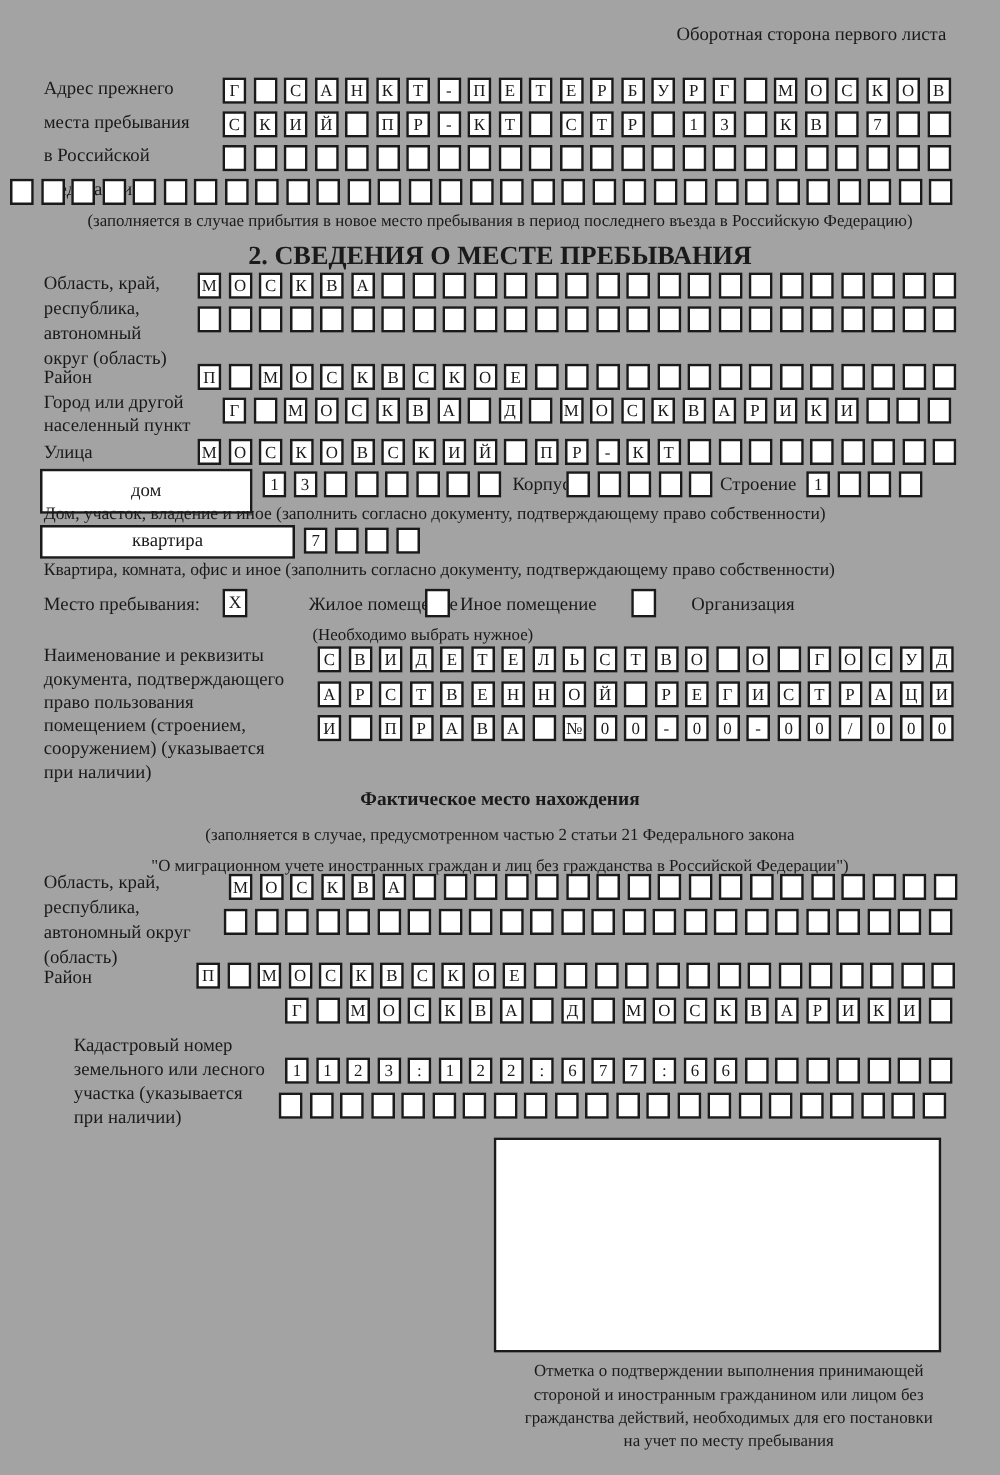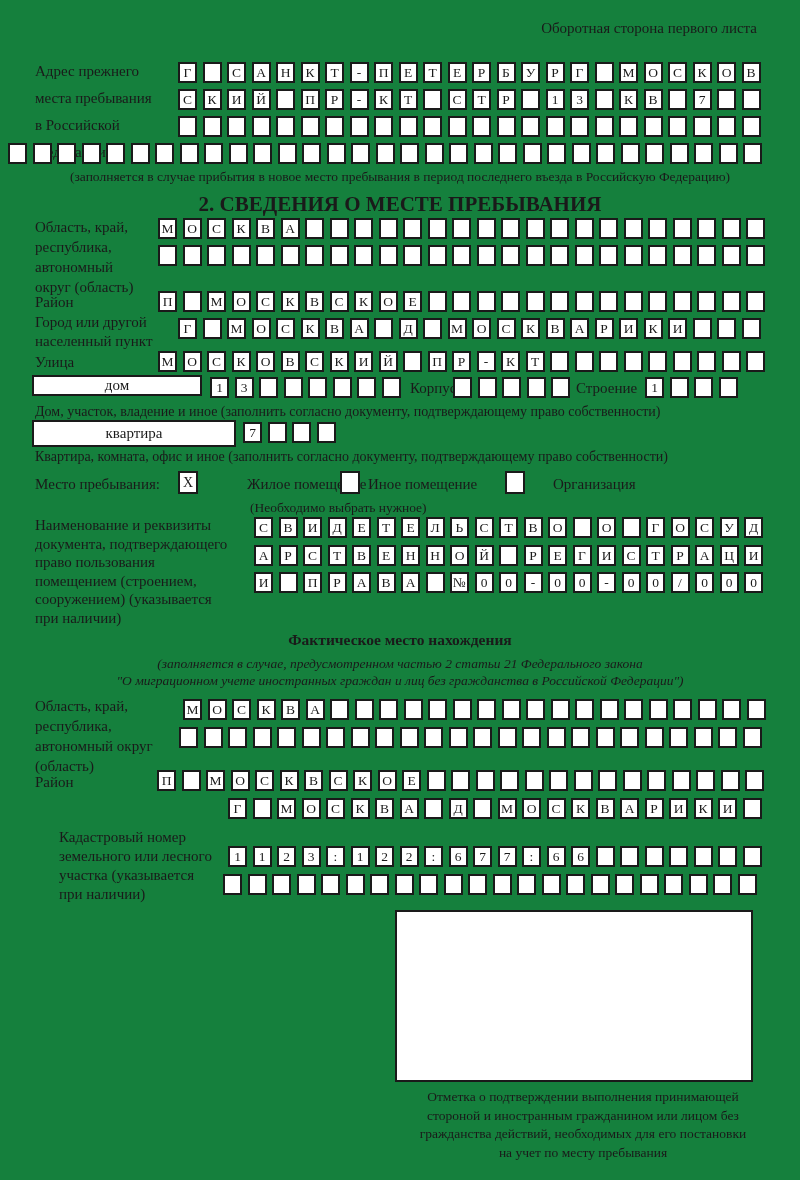--- a/index.html
+++ b/index.html
@@ -1,17 +1,17 @@
 <!DOCTYPE html>
 <html><head>
 <meta charset="utf-8">
 <style>
   html,body{margin:0;padding:0;background:#fff;}
   #form{
-    position:relative;width:800px;height:1180px;background:#15803d;
+    position:relative;width:800px;height:1180px;background:#a3a3a3;
     font-family:"Liberation Serif","DejaVu Serif",serif;color:#1a1a1a;
     overflow:hidden;
   }
   .abs{position:absolute;}
   .lbl{font-size:15px;white-space:pre-line;}
   .lh27{line-height:27px;}
   .lh20{line-height:20px;}
   .lh19{line-height:19px;}
   .lh18{line-height:18.5px;}
   .note{font-size:13.5px;white-space:pre-line;}
@@ -295,21 +295,21 @@
       <span class="cell"></span>
       <span class="cell"></span>
       <span class="cell"></span>
       <span class="cell"></span>
       <span class="cell"></span>
       <span class="cell"></span>
       <span class="cell"></span>
       <span class="cell"></span>
     </div>
 
-  <div class="abs bigbox" style="left:32px;top:375px;width:170px;height:21px;">дом</div>
+  <div class="abs bigbox" style="left:32px;top:375px;width:170px;height:36px;">дом</div>
   <div class="abs cellrow" style="left:210px;top:377px;">
       <span class="cell">1</span>
       <span class="cell">3</span>
       <span class="cell"></span>
       <span class="cell"></span>
       <span class="cell"></span>
       <span class="cell"></span>
       <span class="cell"></span>
       <span class="cell"></span>
     </div>
@@ -418,21 +418,21 @@
       <span class="cell">-</span>
       <span class="cell">0</span>
       <span class="cell">0</span>
       <span class="cell">/</span>
       <span class="cell">0</span>
       <span class="cell">0</span>
       <span class="cell">0</span>
     </div>
 
   <div class="abs title" style="top:631px;font-size:15.5px;">Фактическое место нахождения</div>
-  <div class="abs note center" style="top:655px;line-height:17px;font-style:italic;">(заполняется в случае, предусмотренном частью 2 статьи 21 Федерального закона
+  <div class="abs note center" style="top:655px;line-height:25px;">(заполняется в случае, предусмотренном частью 2 статьи 21 Федерального закона
 "О миграционном учете иностранных граждан и лиц без гражданства в Российской Федерации")</div>
 
   <div class="abs lbl lh20" style="left:35px;top:696px;width:150px;">Область, край,
 республика,
 автономный округ
 (область)</div>
   <div class="abs cellrow" style="left:183px;top:699px;">
       <span class="cell">М</span>
       <span class="cell">О</span>
       <span class="cell">С</span>

